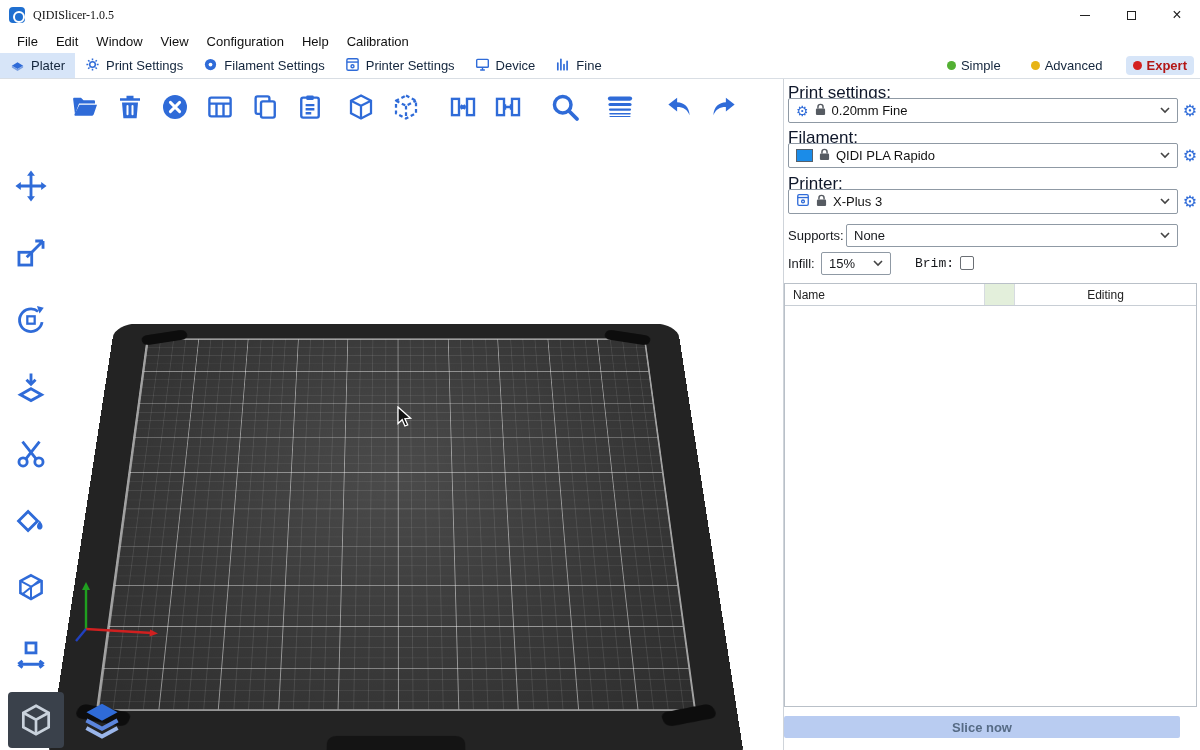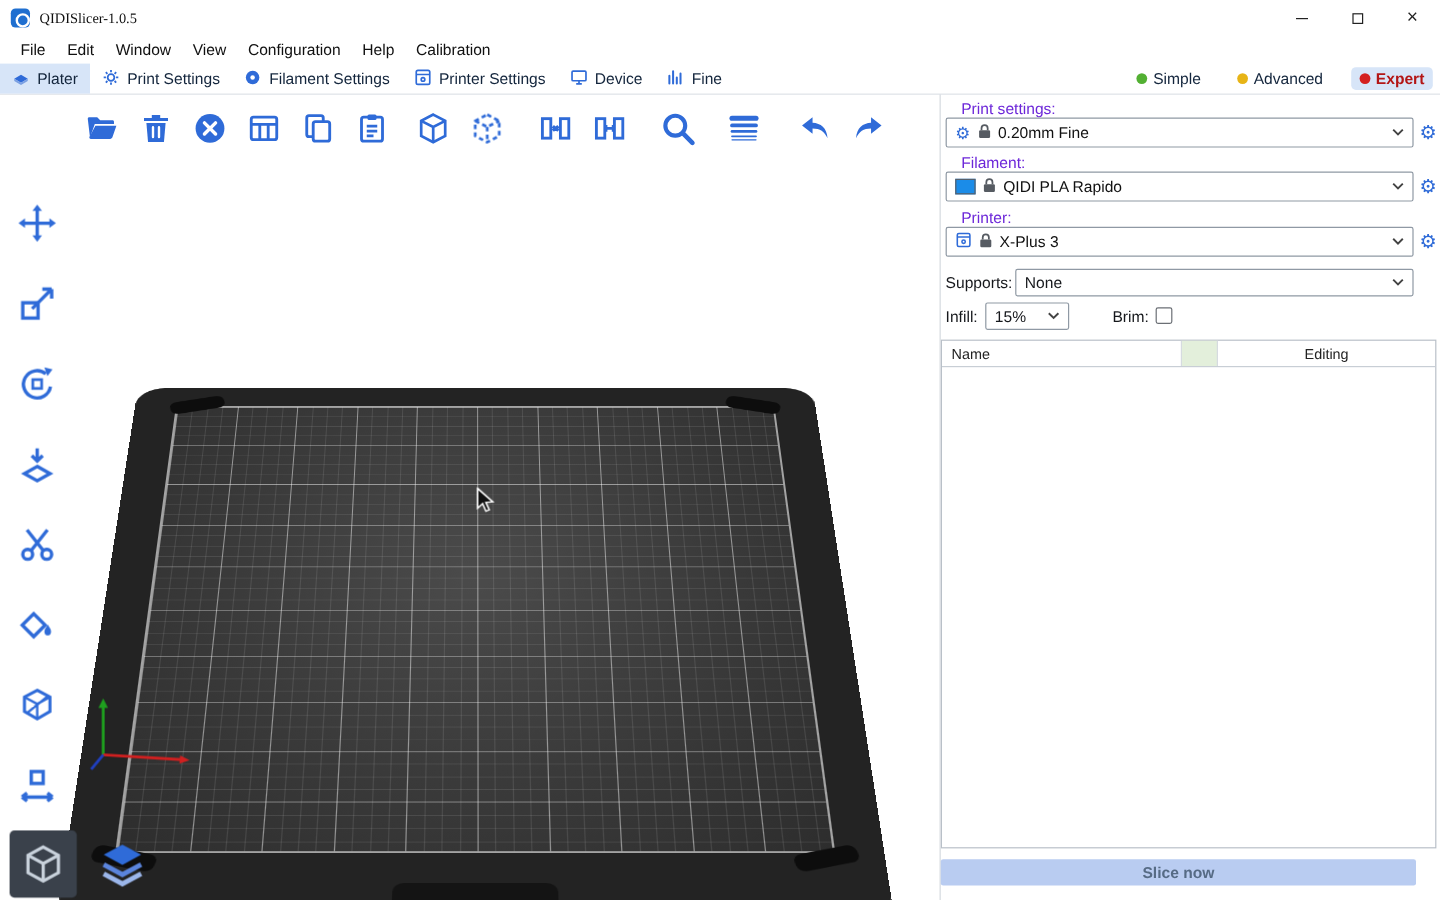--- a/index.html
+++ b/index.html
@@ -80,21 +80,21 @@
   .clip.tr { right:36px; top:18px;   transform:rotate(14deg); }
   .clip.bl { left:22px;  bottom:62px; transform:rotate(14deg); }
   .clip.br { right:22px; bottom:62px; transform:rotate(-14deg); }
   .bed-notch { position:absolute; left:280px; right:280px; bottom:8px; height:36px;
     background:#141414; border-radius:10px; }
 
   .axes { position:absolute; left:72px; top:498px; z-index:20; }
   .cursor { position:absolute; left:395px; top:327px; z-index:40; }
 
   
-  .sp-label { position:absolute; left:17px; font-size:13px; color:#6d28d9; }
+  .sp-label { position:absolute; left:4px; font-size:17px; color:#0f172a; }
   .combo { position:absolute; left:4px; width:390px; height:25px; border:1px solid #8f99a4;
     border-radius:2px; background:#fff; display:flex; align-items:center; padding:0 7px; gap:6px;
     font-size:13px; color:#111; }
   .combo .arrow { margin-left:auto; display:flex; }
   .gear-btn { position:absolute; left:397px; width:18px; height:25px; color:#2F6BD8;
     font-size:16px; display:flex; align-items:center; justify-content:center; }
   .swatch { width:17px; height:13px; background:#1b8ce8; border:1px solid #56606b; }
 
   .row { position:absolute; left:4px; right:22px; display:flex; align-items:center; font-size:13px; }
   .mini-combo { height:23px; border:1px solid #8f99a4; border-radius:2px; background:#fff;
@@ -485,21 +485,21 @@
   <div class="row" style="top:172px;height:24px;">
     <span style="width:33px;">Infill:</span>
     <div class="mini-combo" style="width:70px;">
       <span>15%</span>
       <span style="margin-left:auto;display:flex;">
         <svg width="10" height="7" viewBox="0 0 10 7">
             <path d="M1 1l4 4 4-4" stroke="#444" stroke-width="1.6" fill="none"></path>
           </svg>
       </span>
     </div>
-    <span style="margin-left:36px;">Brim:</span>
+    <span style="margin-left:24px;font-family:Liberation Mono, monospace;">Brim:</span>
     <span class="checkbox" style="margin-left:6px;"></span>
   </div>
 
   <div class="obj-table">
     <div class="obj-head">
       <div class="oh-name">Name</div>
       <div class="oh-extruder"></div>
       <div class="oh-editing">Editing</div>
     </div>
   </div>

